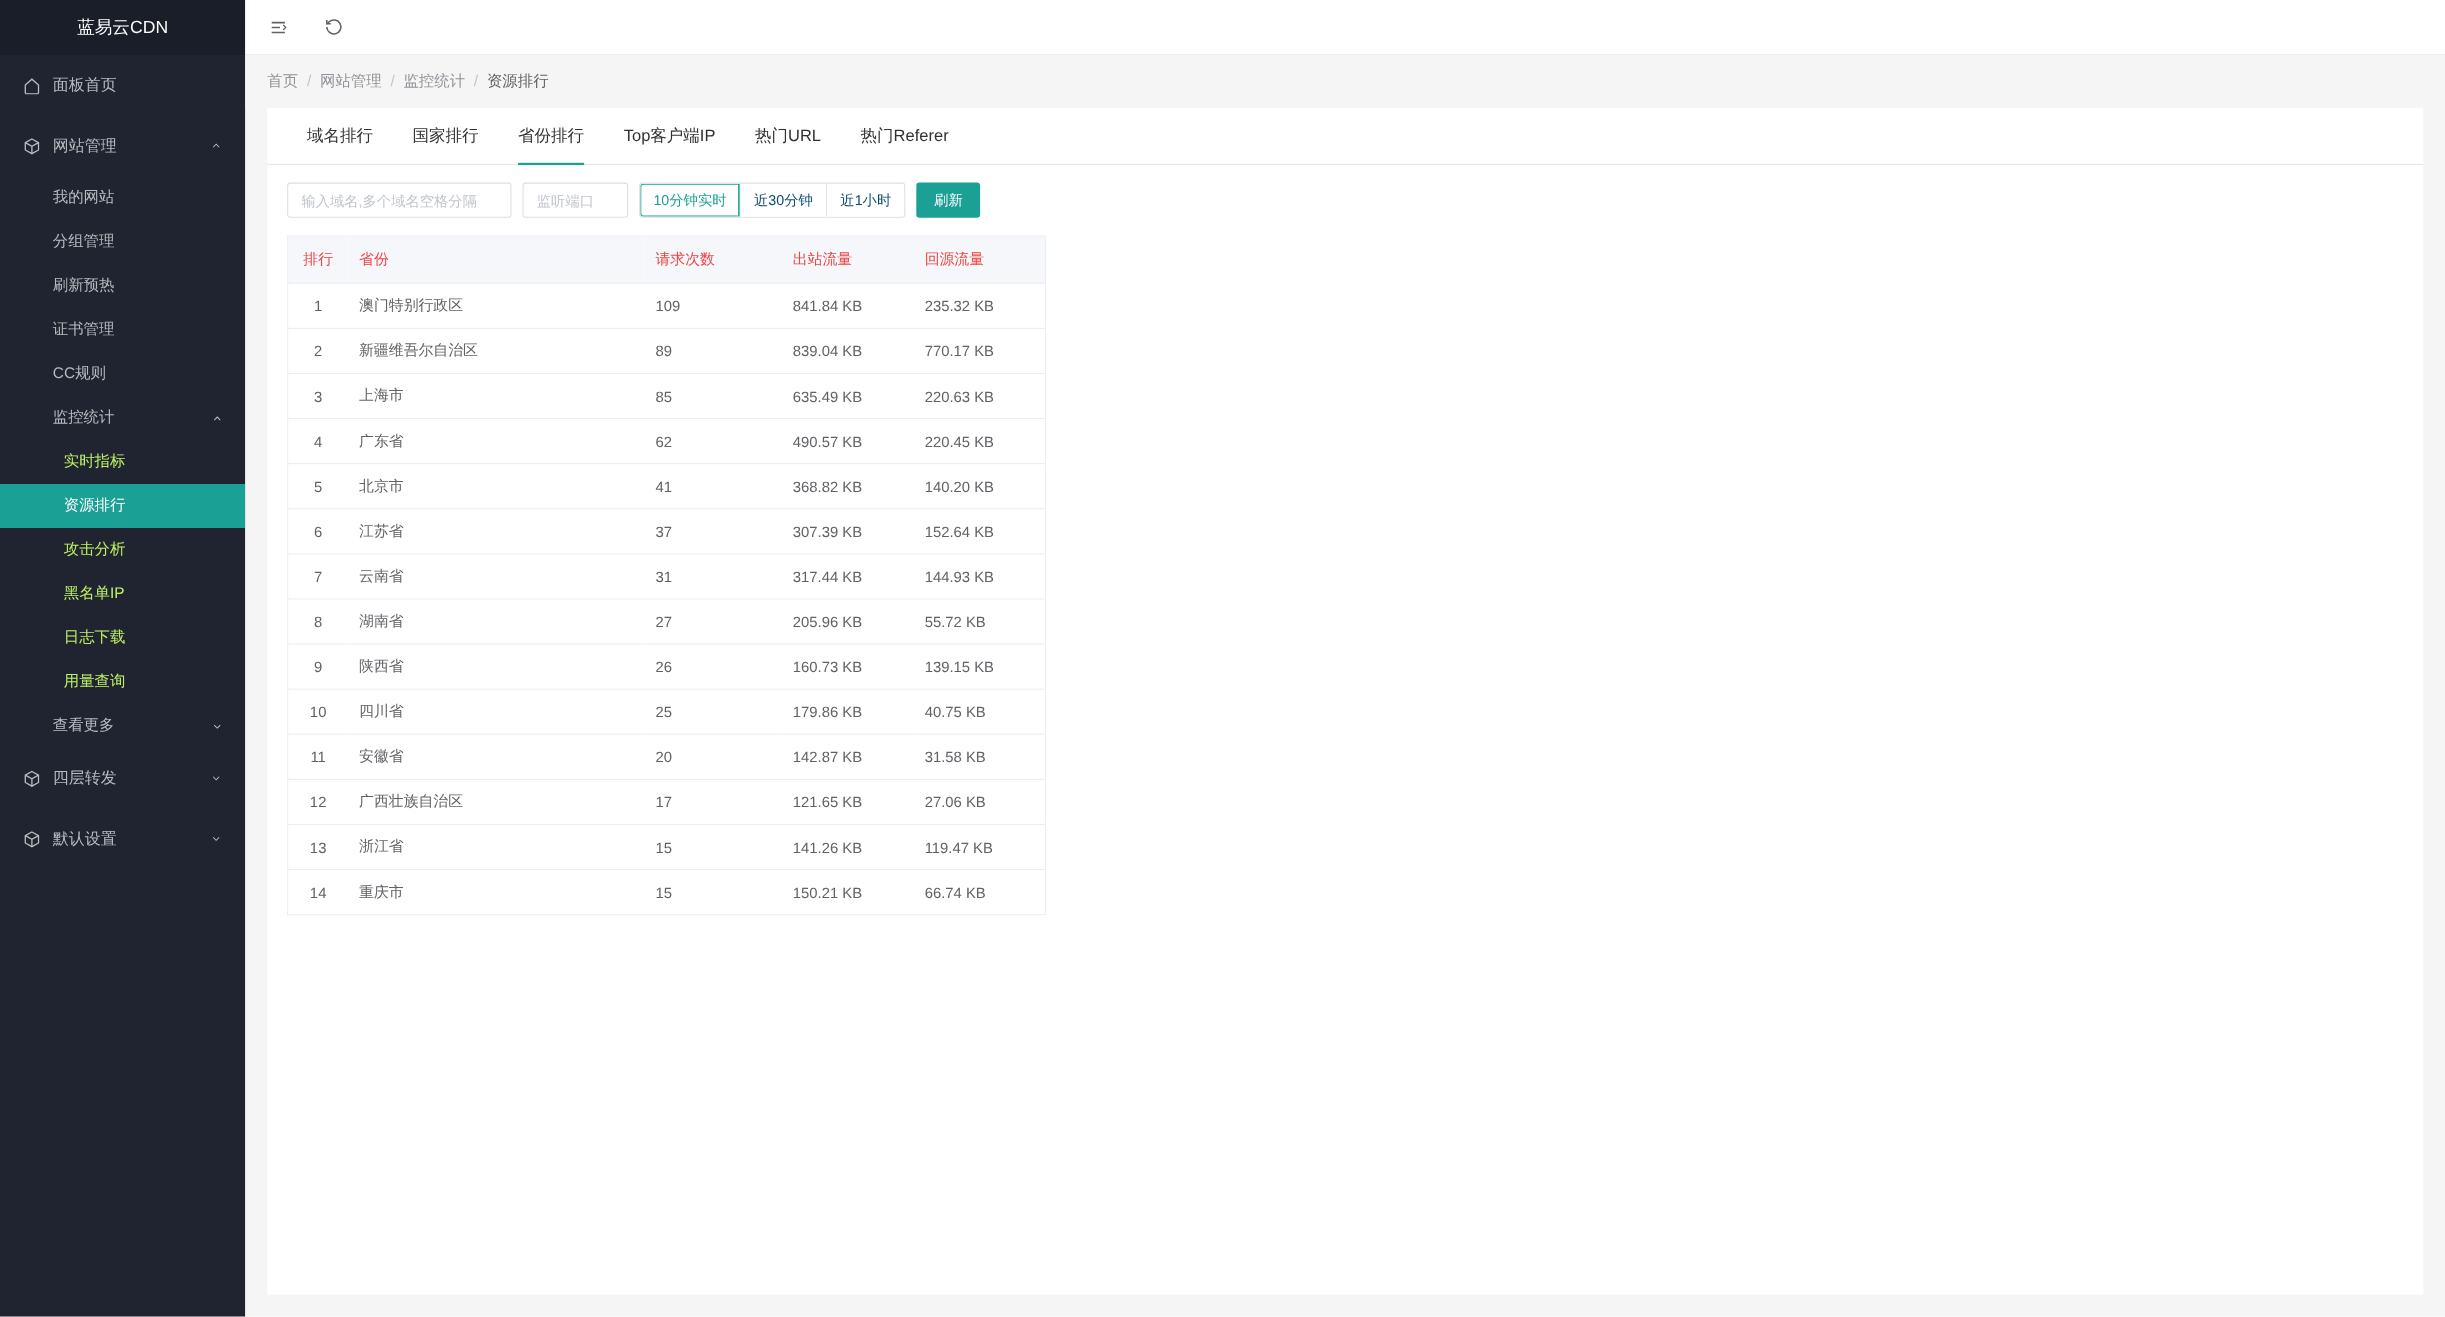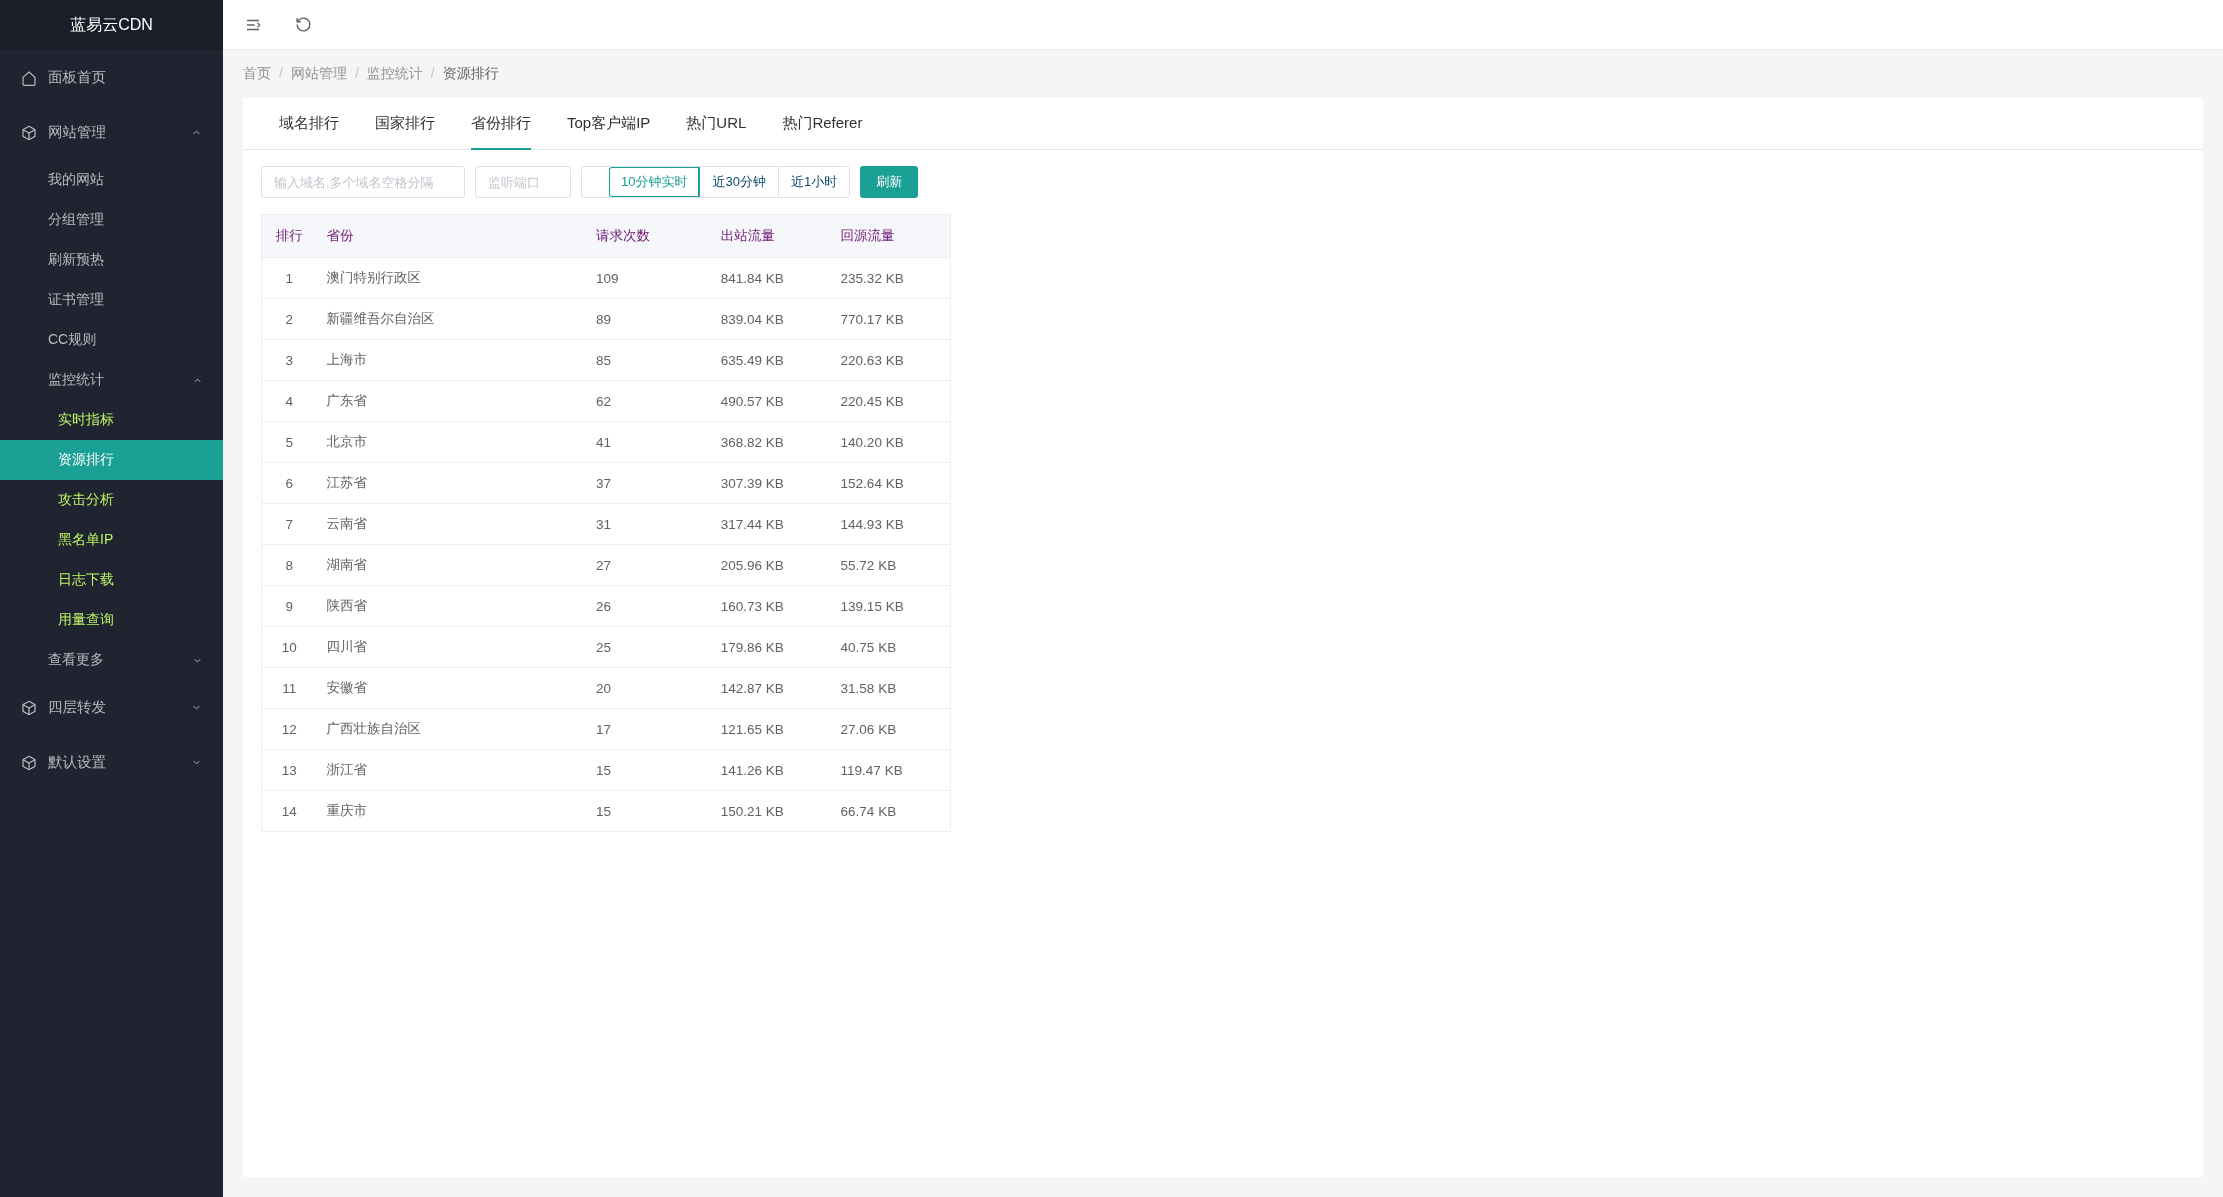--- a/index.html
+++ b/index.html
@@ -38,27 +38,27 @@
 .filters { display: flex; align-items: center; gap: 10px; padding: 16px 18px; }
 .input { height: 32px; border: 1px solid #dcdfe6; border-radius: 3px; padding: 0 12px; font-size: 13px; color: #606266; outline: none; }
 .input::placeholder { color: #c0c4cc; }
 .input.w1 { width: 204px; }
 .input.w2 { width: 96px; }
 .btn-group { display: inline-flex; border: 1px solid #dcdfe6; border-radius: 3px; overflow: hidden; }
 .btn-group .seg { padding: 0 12px; height: 30px; display: inline-flex; align-items: center; font-size: 13px; cursor: pointer; background: #fff; color: #0c4a6e; border-right: 1px solid #dcdfe6; }
 .btn-group .seg:last-child { border-right: none; }
 .btn-group .seg.active { color: #1aa094; border-color: #1aa094; position: relative; }
 .btn-group { position: relative; }
-.btn-group .seg.active { box-shadow: inset 0 0 0 1px #1aa094; border-radius: 3px 0 0 3px; margin-left: 27px; }
+.btn-group .seg.active { box-shadow: inset 0 0 0 1px #1aa094; border-radius: 3px 0 0 3px; }
 .btn { height: 32px; padding: 0 16px; border: none; border-radius: 3px; cursor: pointer; font-size: 13px; }
 .btn-primary { background: #1aa094; color: #fff; }
 
 
 .table { width: 690px; border-collapse: collapse; margin: 0 18px 18px 18px; border: 1px solid #ebeef5; }
-.table th { background: #f5f7fa; text-align: left; font-weight: 500; color: #701a75; padding: 12px 10px; border-bottom: 1px solid #ebeef5; font-size: 13.5px; }
+.table th { background: #f5f7fa; text-align: left; font-weight: 500; color: #ef4444; padding: 12px 10px; border-bottom: 1px solid #ebeef5; font-size: 13.5px; }
 .table td { padding: 11px 10px; border-bottom: 1px solid #ebeef5; color: #606266; font-size: 13.5px; }
 .table th:first-child, .table td:first-child { text-align: center; width: 55px; }
 .table th:nth-child(2), .table td:nth-child(2) { width: 270px; }
 .table th:nth-child(3), .table td:nth-child(3) { width: 125px; }
 .table th:nth-child(4), .table td:nth-child(4) { width: 120px; }
 .table th:nth-child(5), .table td:nth-child(5) { width: 120px; }
 
 svg { display: block; }
 </style>
 </head>

